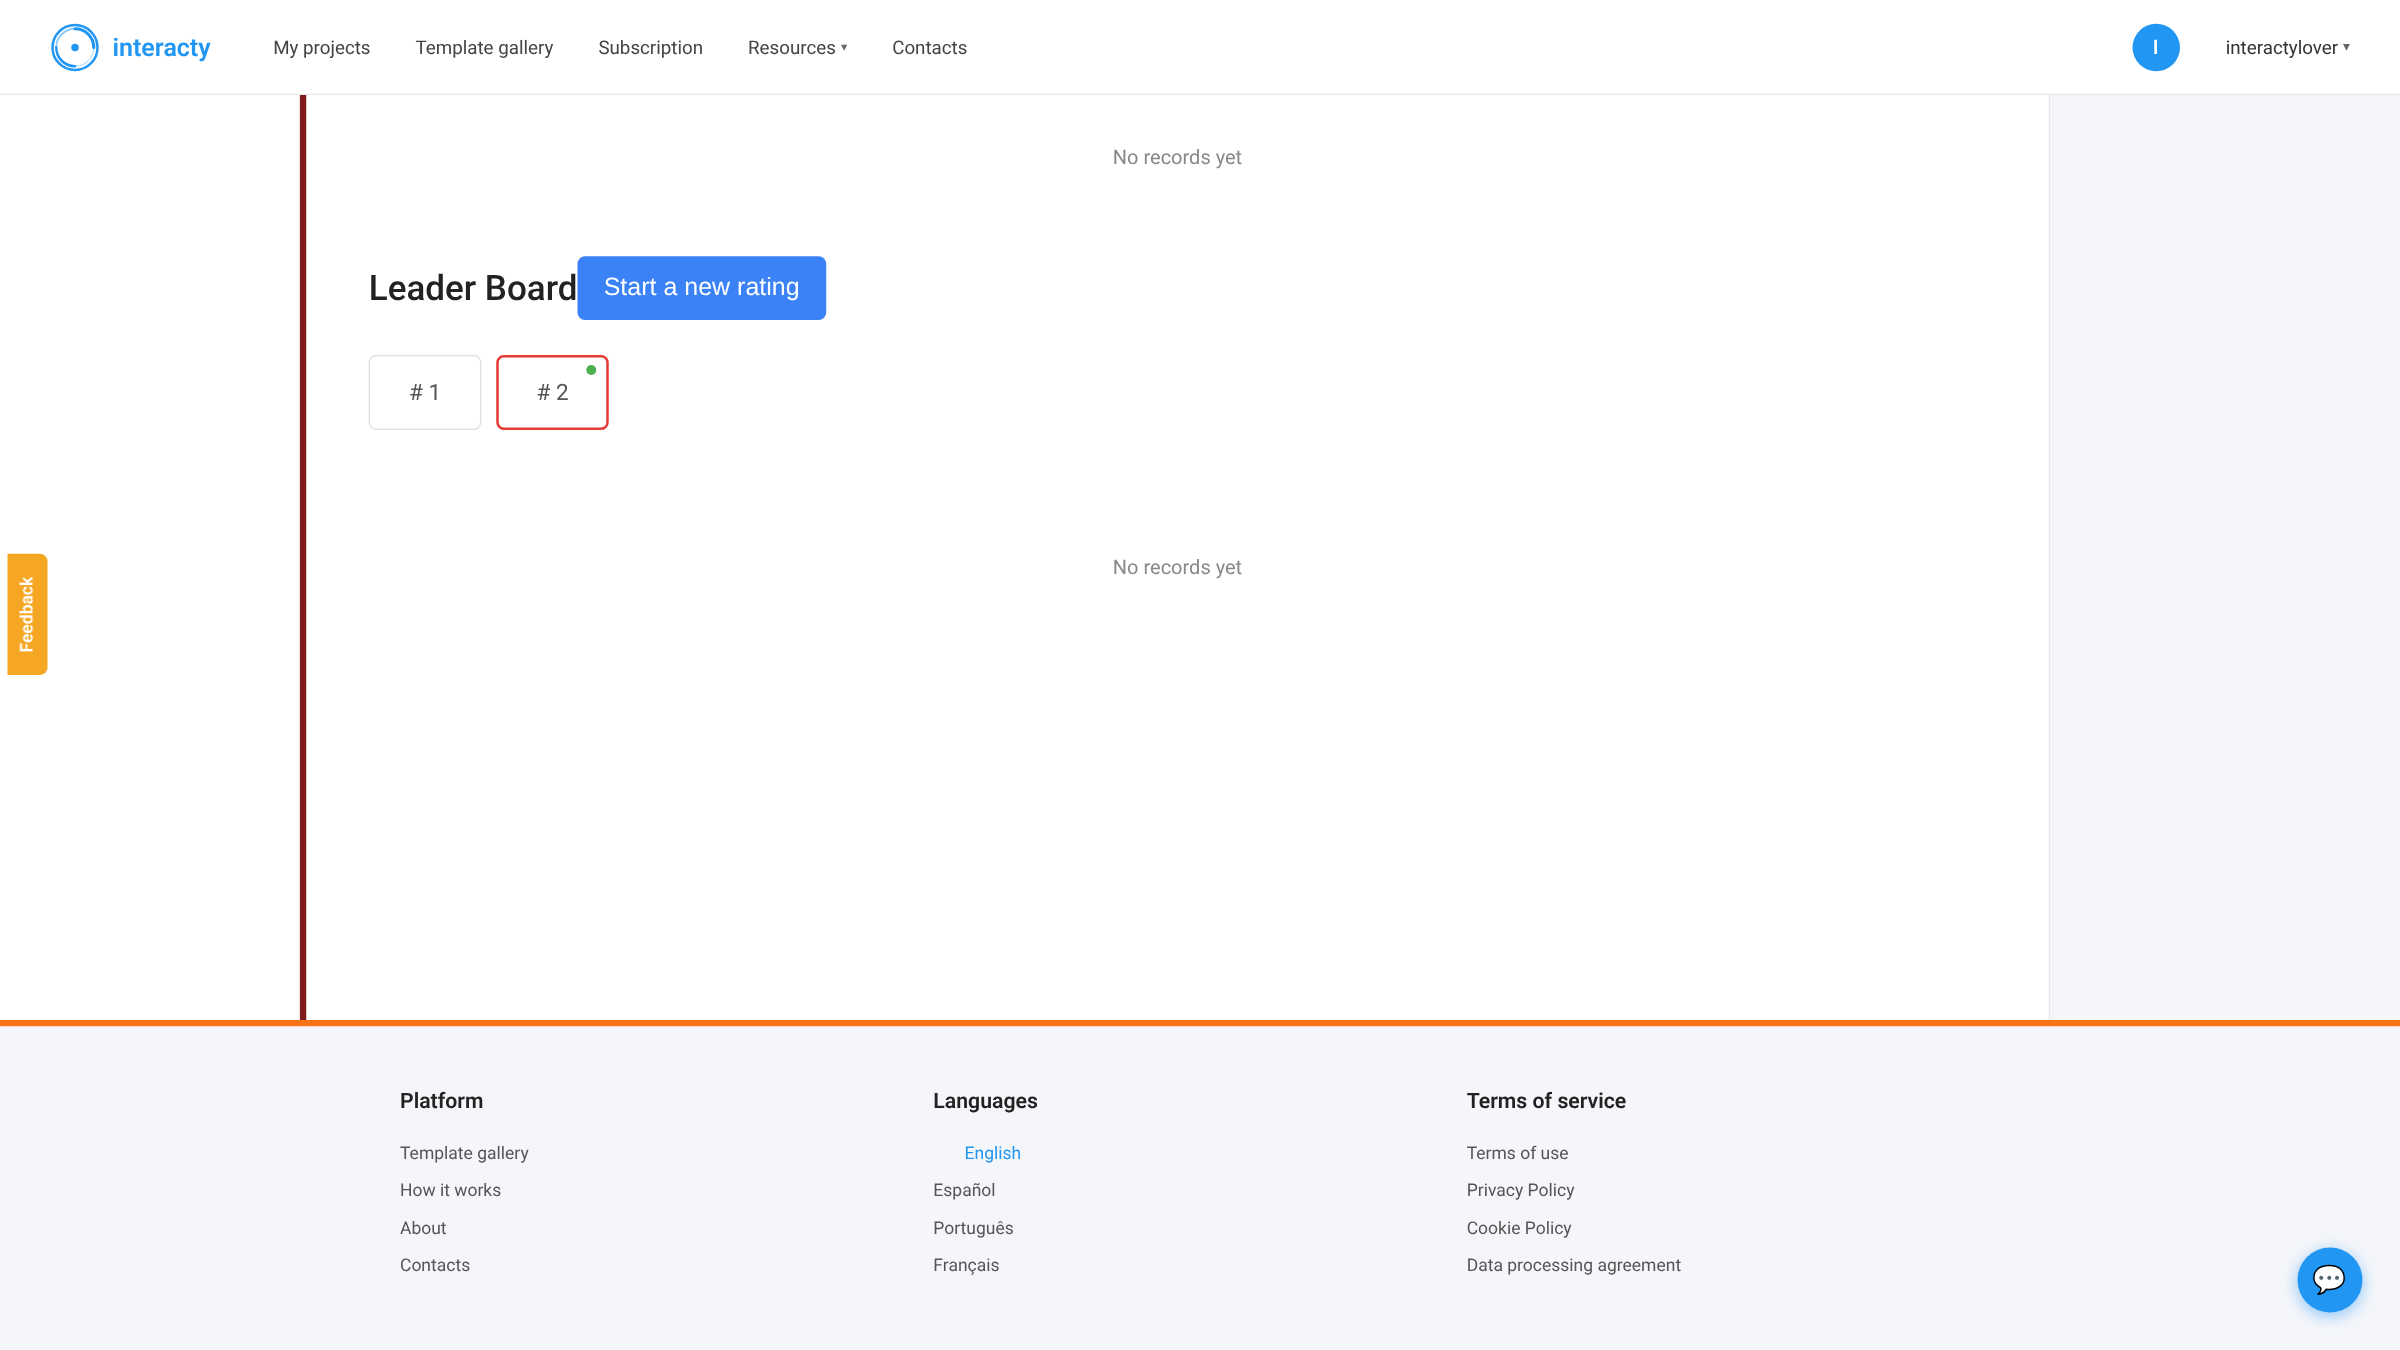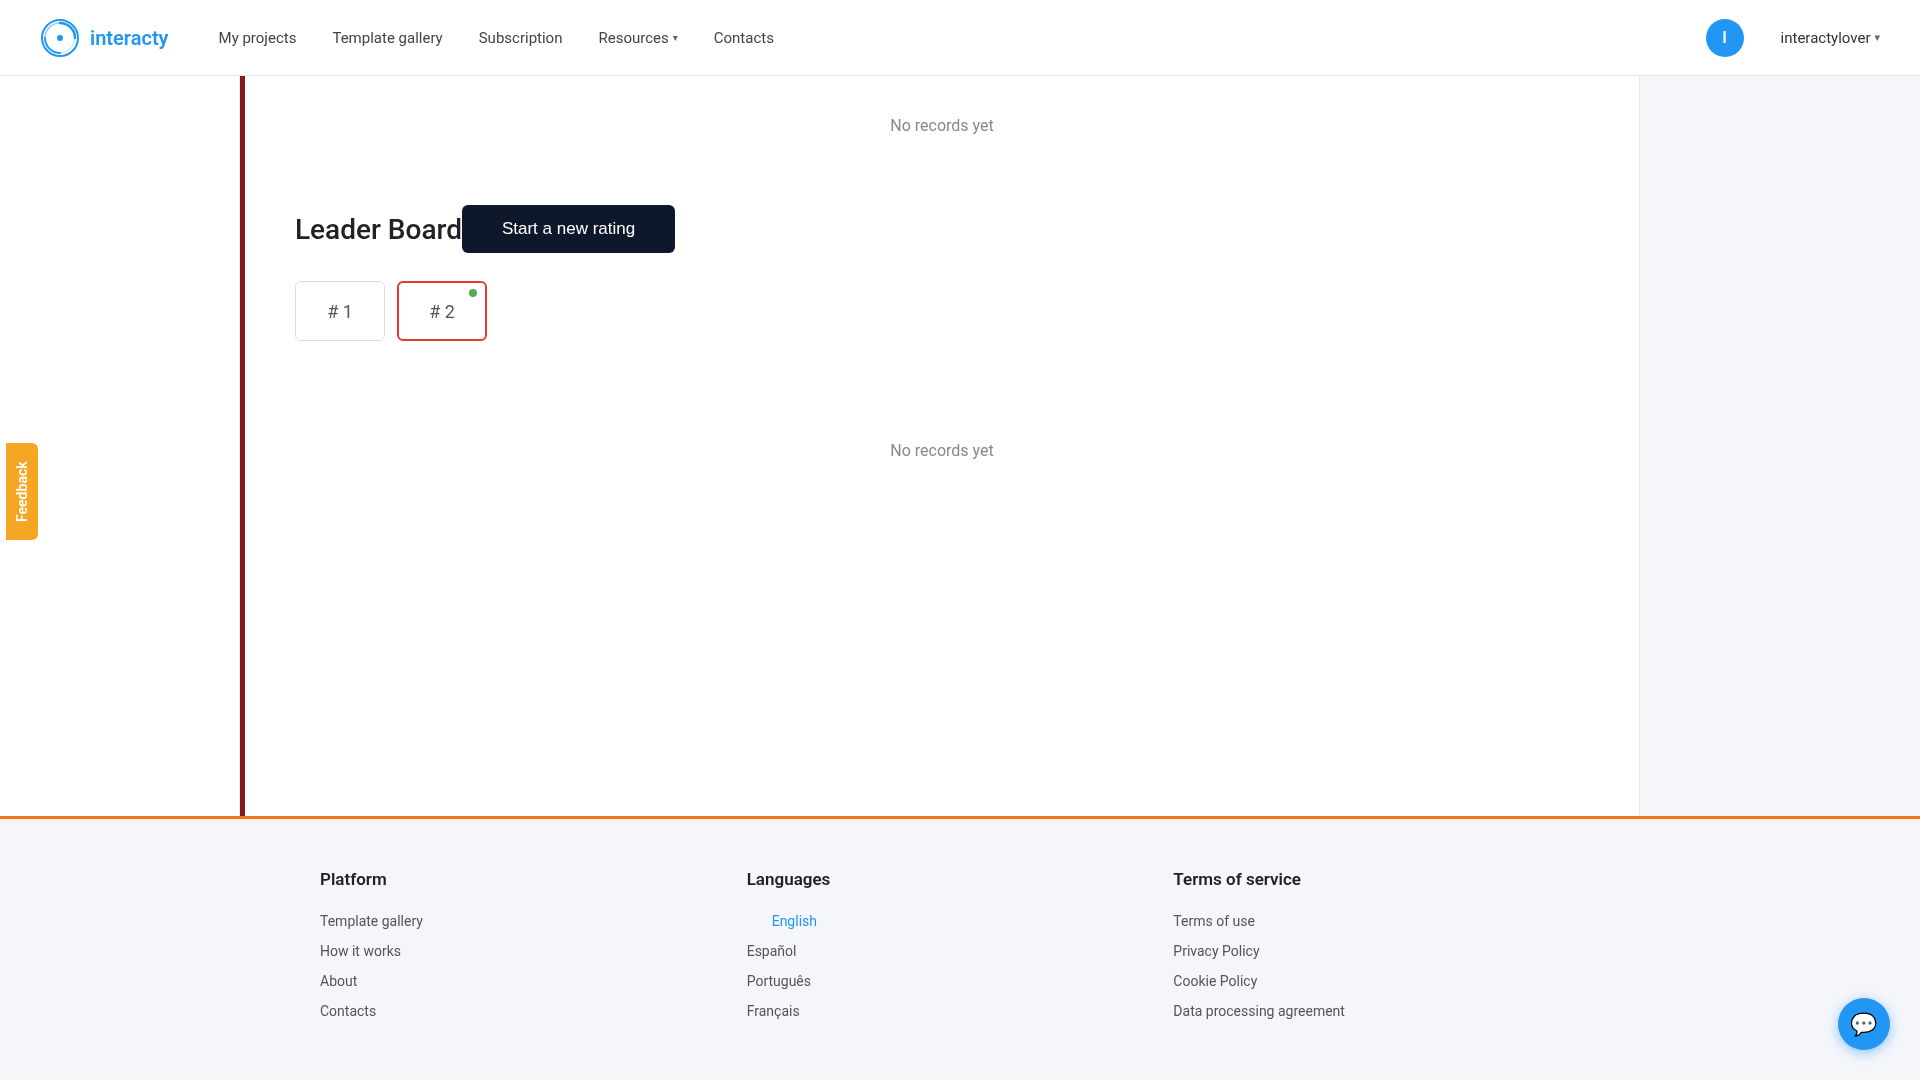--- a/index.html
+++ b/index.html
@@ -127,26 +127,26 @@
       align-items: center;
       justify-content: flex-start;
       margin-bottom: 28px;
     }
     .leaderboard-title {
       font-size: 28px;
       font-weight: 500;
       color: #222;
     }
     .start-rating-btn {
-      background: #0f172a;
+      background: #3b82f6;
       color: #fff;
       border: none;
       border-radius: 6px;
-      padding: 14px 40px;
-      font-size: 17px;
+      padding: 14px 21px;
+      font-size: 20px;
       cursor: pointer;
       font-weight: 500;
     }
 
     
     .rating-tabs {
       display: flex;
       gap: 12px;
       margin-bottom: 40px;
     }
@@ -200,21 +200,21 @@
       border-radius: 0 0 6px 6px;
       z-index: 999;
       white-space: nowrap;
       margin-left: 22px;
     }
 
     
     .footer {
       background: #f5f6fa;
       padding: 50px 0 40px;
-      border-top: 3px solid #f97316;
+      border-top: 5px solid #f97316;
     }
     .footer-inner {
       max-width: 1400px;
       margin: 0 auto;
       display: flex;
       gap: 0;
       padding: 0 60px;
     }
     .footer-col {
       flex: 1;

